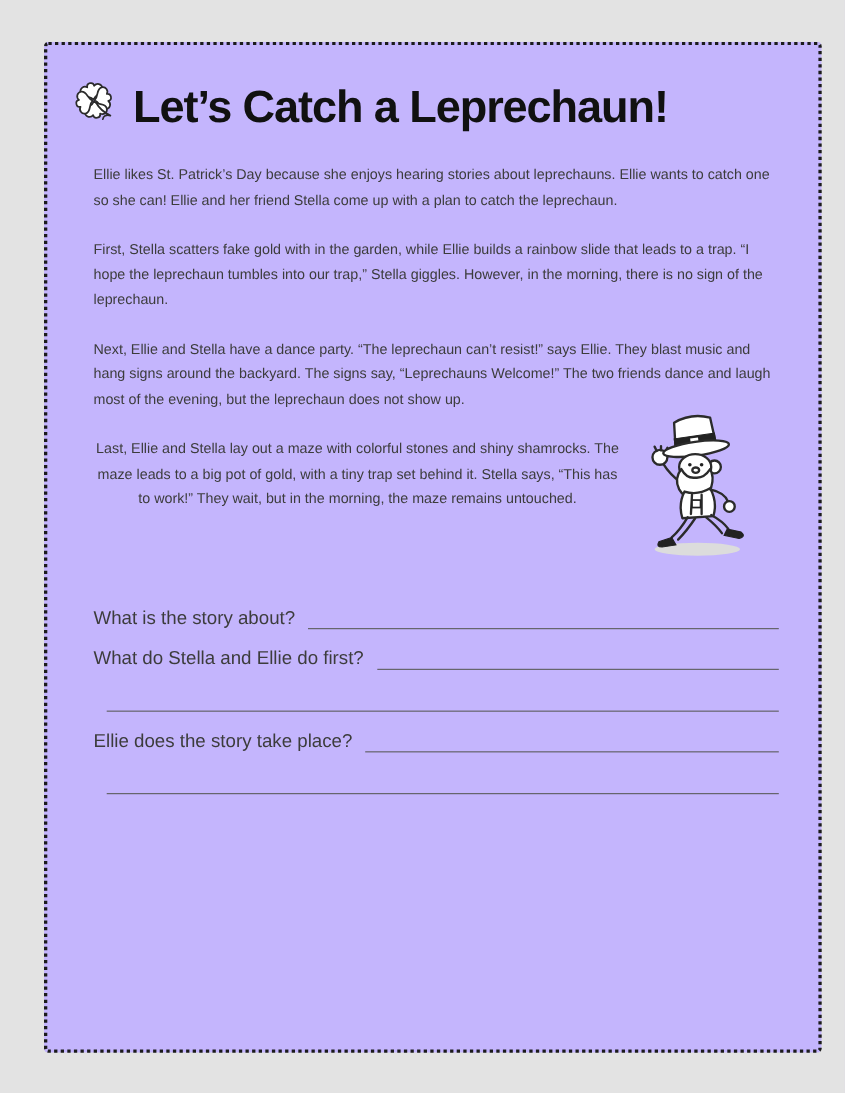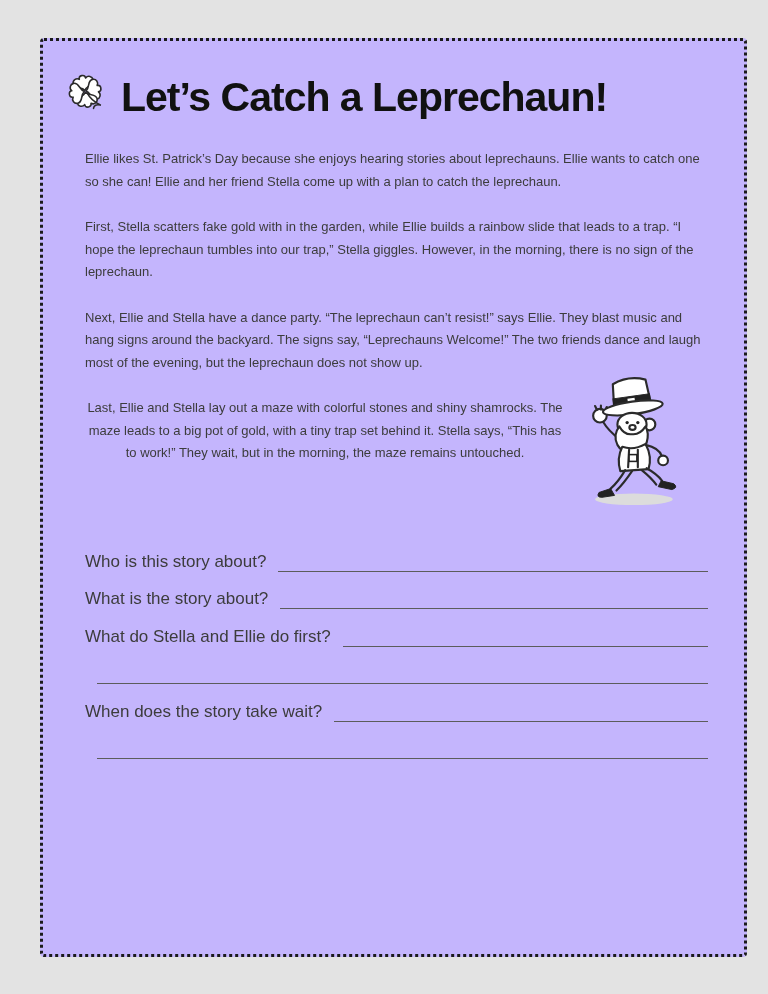--- a/index.html
+++ b/index.html
@@ -127,36 +127,32 @@
 
           <path class="ink-black" d="M38 119 L26 123 Q23 128 29 128 L42 126 Z"></path>
           <path class="ink-black" d="M90 111 L103 114 Q108 118 101 120 L87 117 Z"></path>
         </svg>
       </div>
     </div>
   </div>
 
   <div class="questions">
     <div class="q-row">
-      <span class="q-label">Who is this story about?</span>
-      <div class="q-blank"></div>
-    </div>
-    <div class="q-row">
       <span class="q-label">What is the story about?</span>
       <div class="q-blank"></div>
     </div>
     <div class="q-row">
       <span class="q-label">What do Stella and Ellie do first?</span>
       <div class="q-blank"></div>
     </div>
     <div class="q-row">
       <div class="q-blank"></div>
     </div>
     <div class="q-row">
-      <span class="q-label">When does the story take wait?</span>
+      <span class="q-label">Ellie does the story take place?</span>
       <div class="q-blank"></div>
     </div>
     <div class="q-row">
       <div class="q-blank"></div>
     </div>
   </div>
 
 </div>
 
 </body></html>

